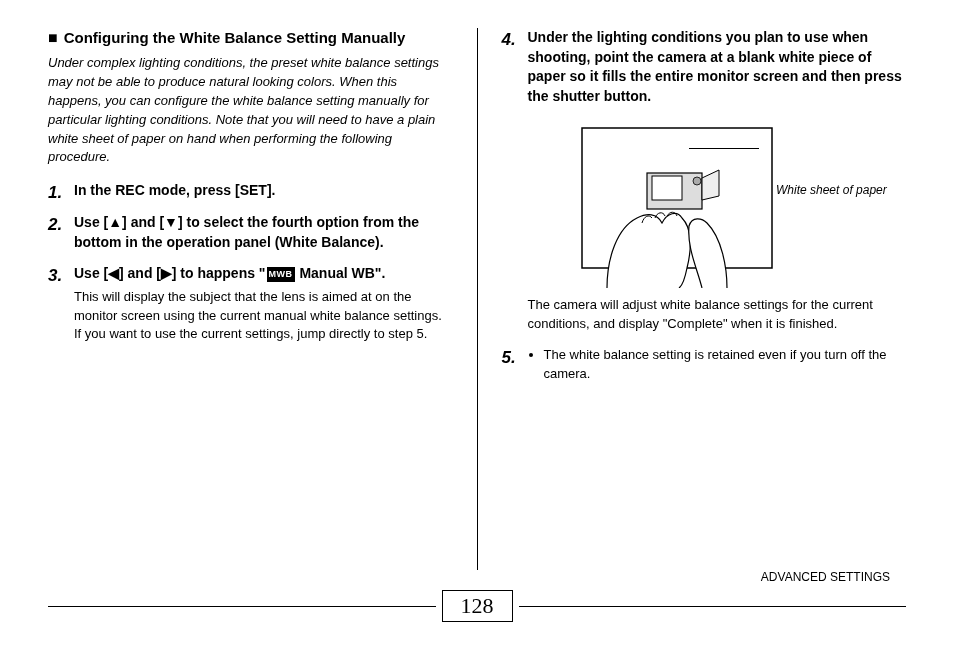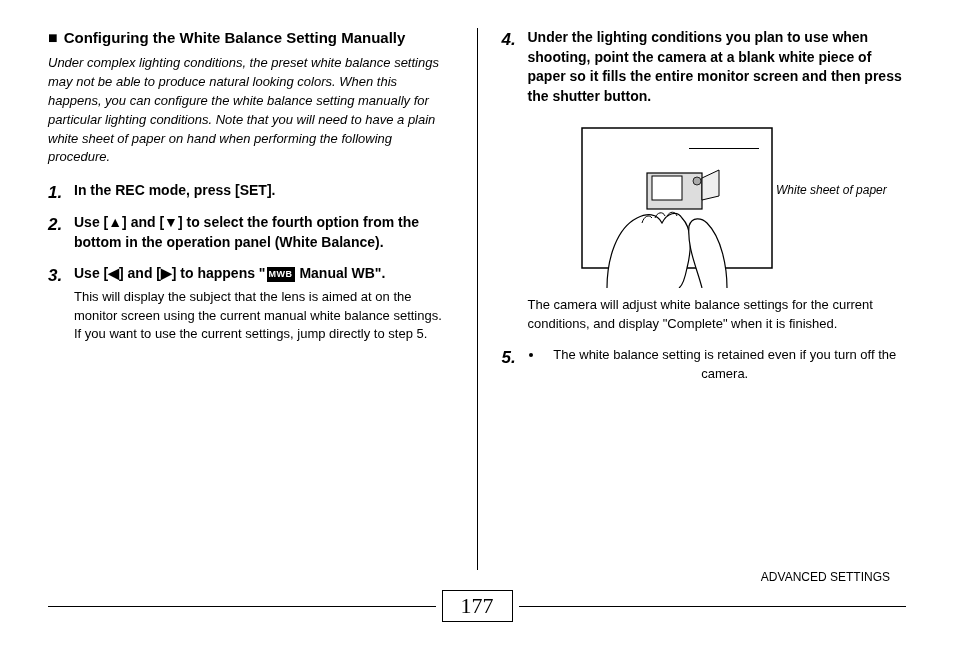--- a/index.html
+++ b/index.html
@@ -76,21 +76,20 @@
     line-height: 1.4;
   }
   ol.steps .step-body {
     margin-top: 4px;
     font-size: 13px;
     line-height: 1.45;
   }
   .step-note ul {
     margin: 4px 0 0 0;
     padding-left: 16px;
-    text-align: center;
   }
   .step-note ul li {
     font-size: 13px;
     line-height: 1.45;
     list-style-type: disc;
   }
   .mwb-icon {
     display: inline-block;
     background: #000;
     color: #fff;
@@ -217,16 +216,16 @@
             <li>The white balance setting is retained even if you turn off the camera.</li>
           </ul>
         </div>
       </li>
     </ol>
   </div>
 </div>
 
 <div class="footer">
   <div class="foot-rule"></div>
-  <div class="page-number">177</div>
+  <div class="page-number">128</div>
   <div class="foot-rule"></div>
   <div class="foot-label">ADVANCED SETTINGS</div>
 </div>
 
 </body></html>

